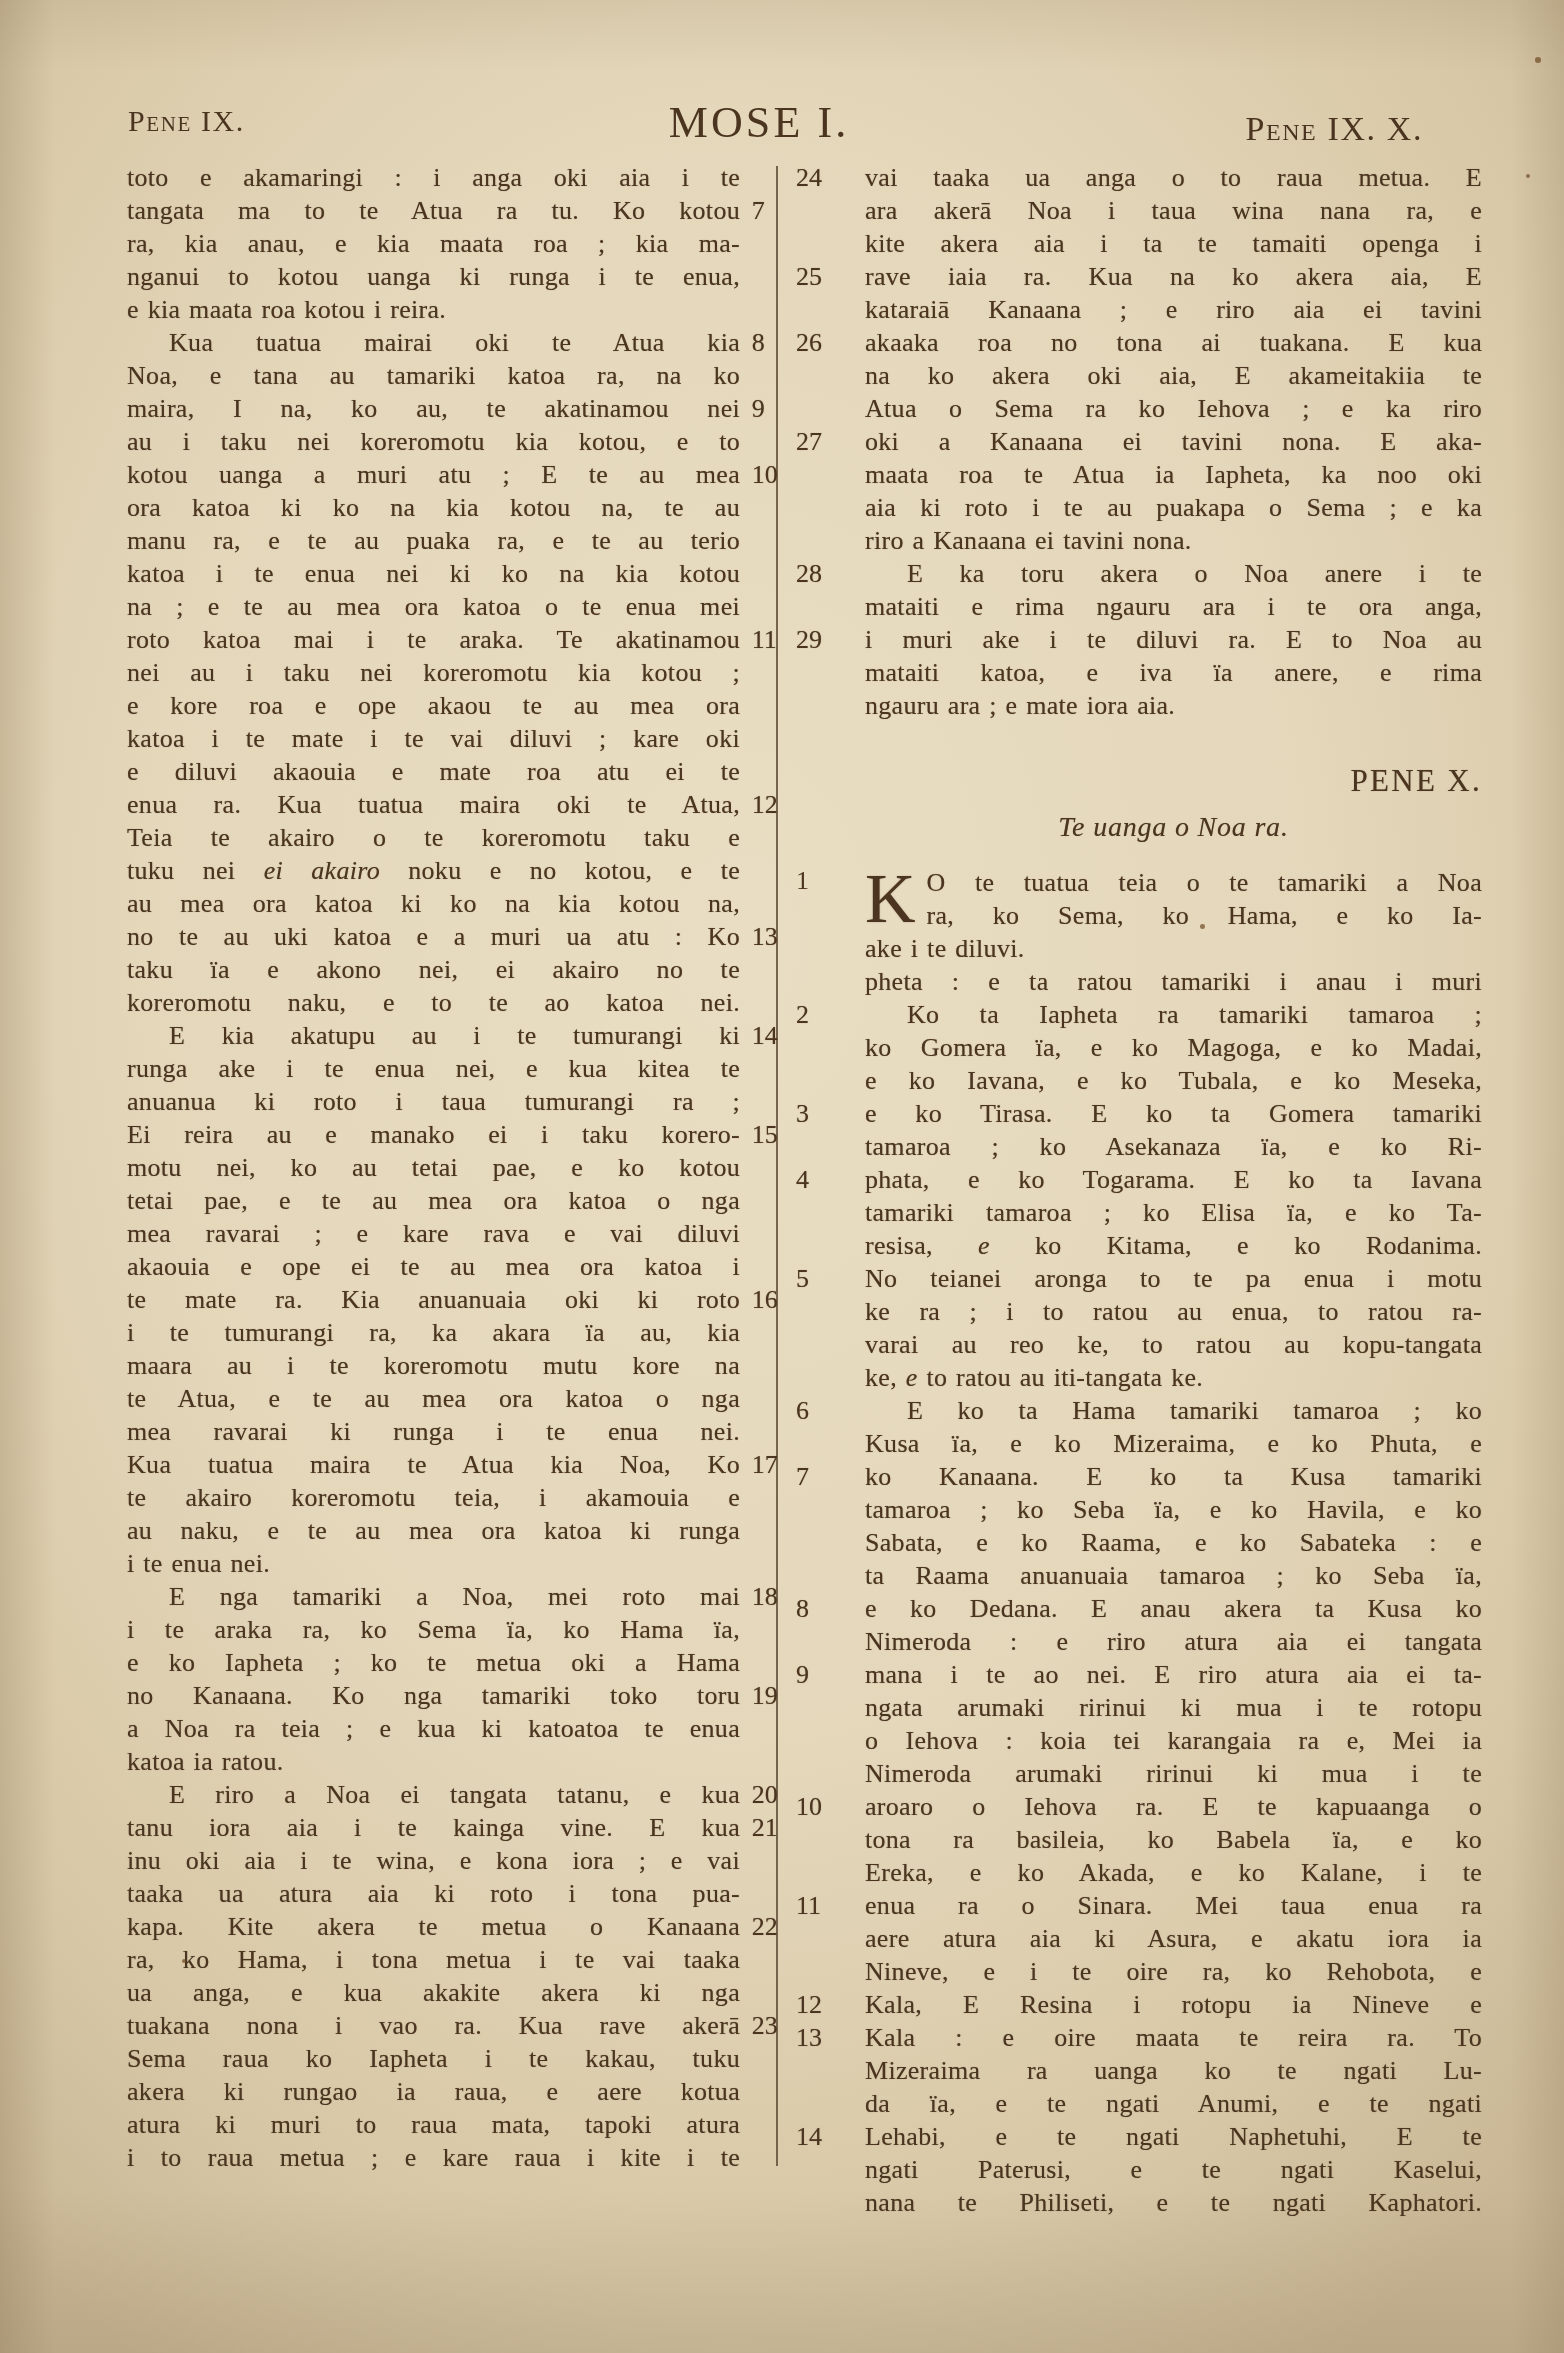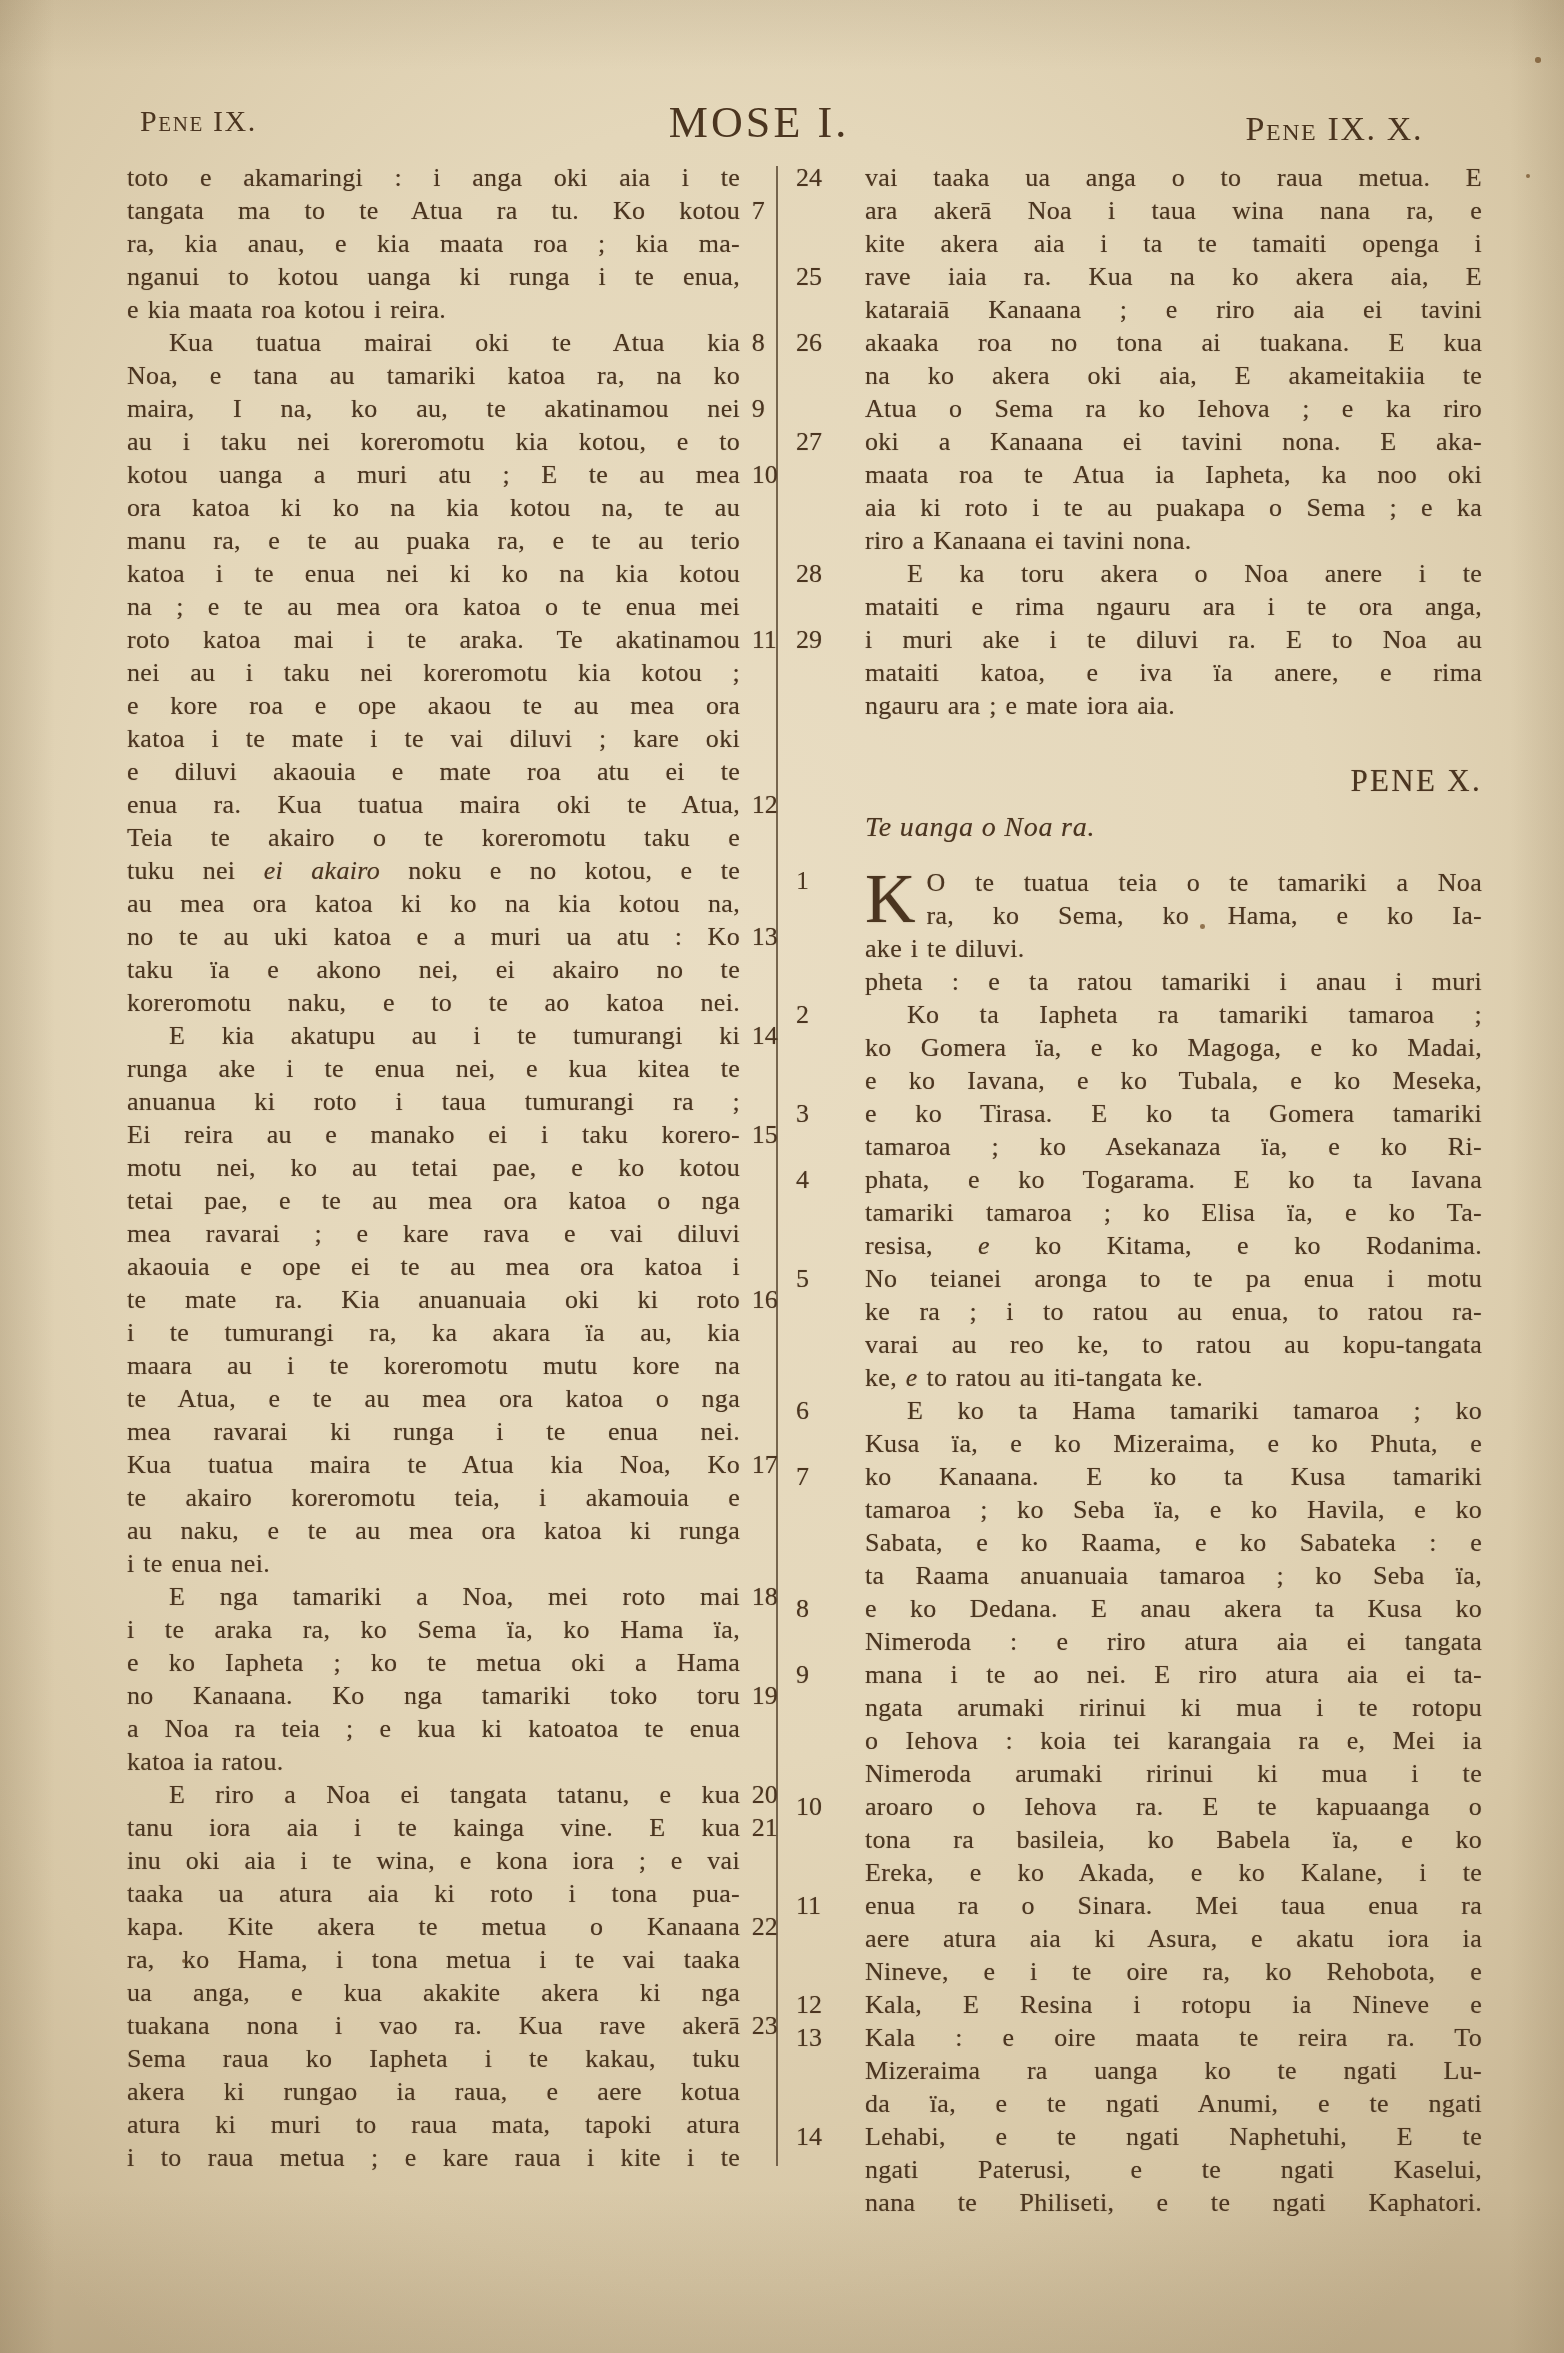--- a/index.html
+++ b/index.html
@@ -8,21 +8,21 @@
     width:1565px;height:2354px;
     overflow:hidden;
     font-family:"Liberation Serif", serif;
     color:#4b3520;
     background:
       linear-gradient(to right, rgba(110,88,55,.20), rgba(110,88,55,0) 3.5%, rgba(110,88,55,0) 96.5%, rgba(110,88,55,.16)),
       linear-gradient(to bottom, rgba(110,88,55,.10), rgba(110,88,55,0) 3%, rgba(110,88,55,0) 93%, rgba(110,88,55,.16)),
       radial-gradient(ellipse 1174px 1643px at 47% 40%, #e9ddc3 0%, #e4d7ba 50%, #d7c7a6 82%, #c9b795 100%);
   }
   .running-head{position:absolute;top:0;left:0;width:100%;height:156px;}
-  .rh-left{position:absolute;left:140px;top:104px;font-variant:small-caps;font-size:30px;letter-spacing:1.6px;}
+  .rh-left{position:absolute;left:128px;top:104px;font-variant:small-caps;font-size:30px;letter-spacing:1.6px;}
   .rh-center{position:absolute;left:48.5%;transform:translateX(-50%);top:97px;font-size:44px;letter-spacing:3.1px;}
   .rh-right{position:absolute;right:142px;top:110px;font-variant:small-caps;font-size:34px;letter-spacing:1.6px;}
 
   .divider{position:absolute;left:776px;top:166px;width:1.6px;height:2000px;background:#61503a;opacity:.85;}
 
   .col{position:absolute;top:161px;}
   .col-left{left:127px;width:613px;}
   .col-right{left:865px;width:617px;}
 
   .line{
@@ -42,21 +42,21 @@
   .col-left .vnum{left:100%;margin-left:11.7px;width:55px;}
   .col-right .vnum{right:100%;margin-right:11px;width:58px;}
 
   .chap{
     font-size:31px;line-height:36px;margin-top:41px;
     text-align:right;letter-spacing:2.3px;
     text-shadow:0 0 0.9px rgba(75,53,32,.5);
   }
   .sub{
     font-size:28px;line-height:34px;margin-top:11px;margin-bottom:22px;
-    text-align:left;font-style:italic;letter-spacing:0.8px;
+    text-align:center;font-style:italic;letter-spacing:0.8px;
     text-shadow:0 0 0.8px rgba(75,53,32,.45);
   }
   .dropblock{position:relative;}
   .drop{
     float:left;font-size:70px;line-height:61px;
     padding:2.3px 11px 0 0;
     text-shadow:0 0 1.2px rgba(75,53,32,.55);
   }
   .speck{position:absolute;border-radius:50%;background:#6e4a22;opacity:.7;}
 </style>

